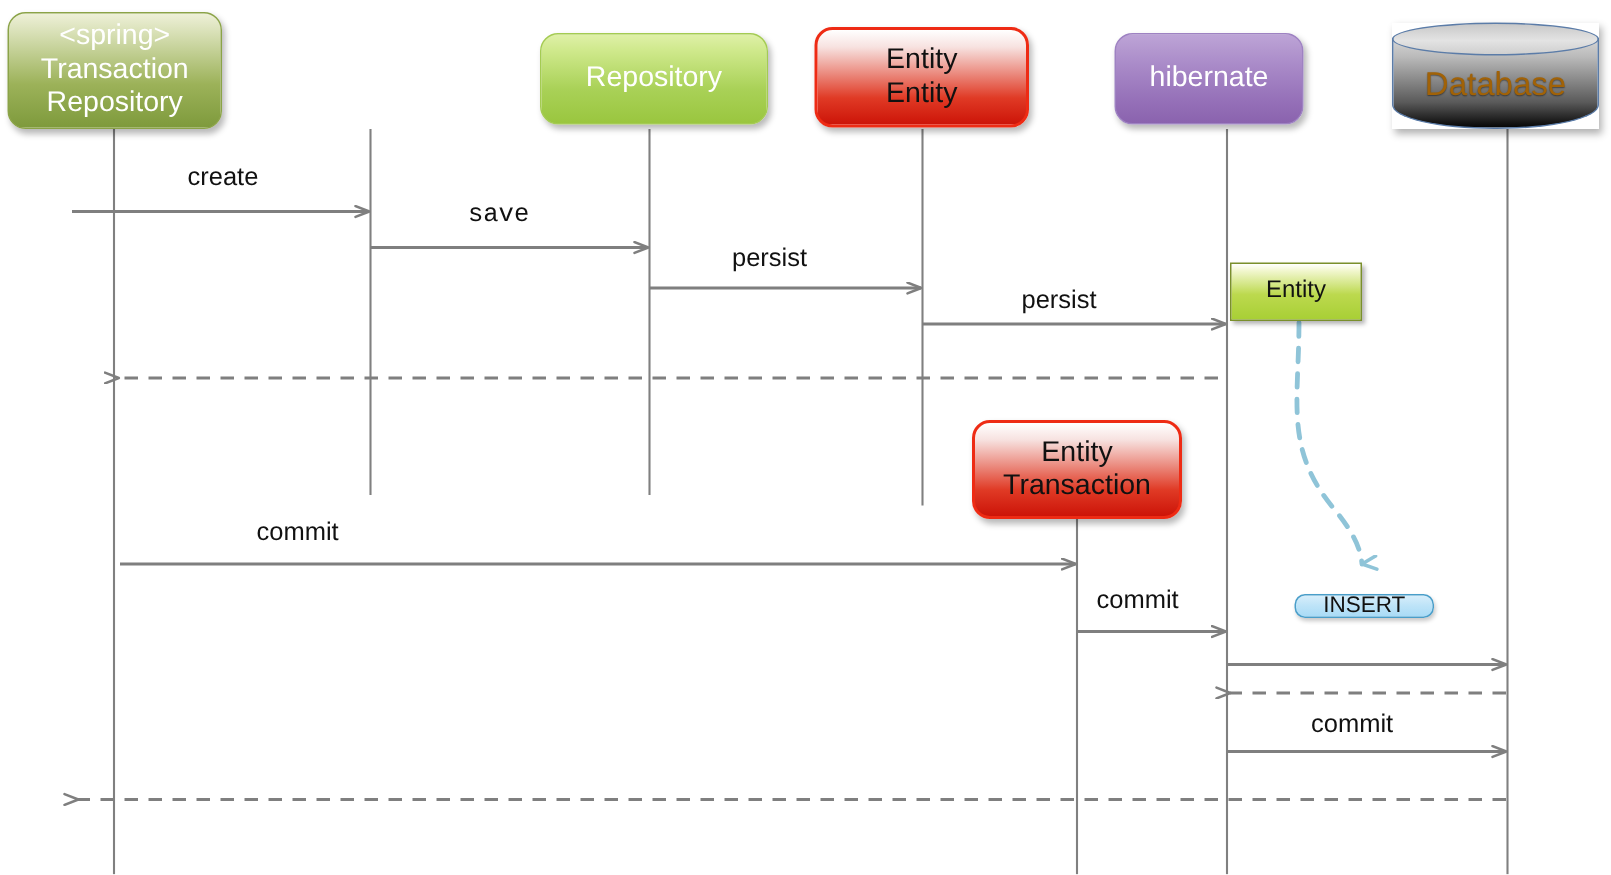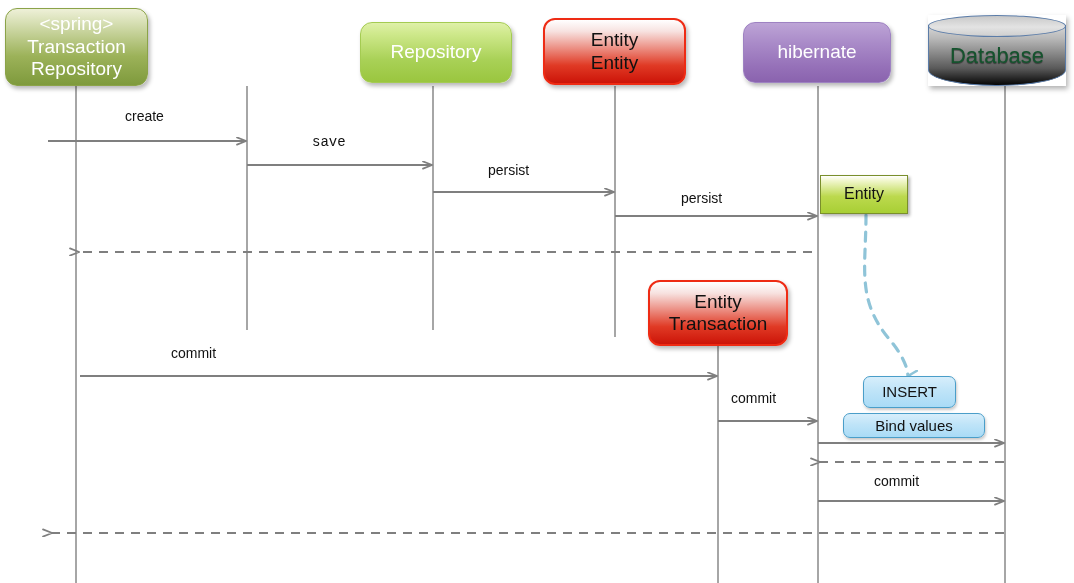--- a/index.html
+++ b/index.html
@@ -80,21 +80,21 @@
     background: linear-gradient(to bottom, #c8c8c8 0%, #e3e3e3 55%, #cfcfcf 100%);
     border: 1px solid #5b7ca8;
     border-radius: 50%;
     box-sizing: border-box;
   }
   .db-label {
     position: absolute;
     left: 0; right: 0; top: 28px;
     text-align: center;
     font-size: 22px;
-    color: #14532d;
+    color: #a16207;
     text-shadow: 0 1px 1px rgba(0,0,0,0.45);
   }
   
   .entity-note {
     background: linear-gradient(to bottom, #ffffff 0%, #f2f7cf 12%, #bcd94e 55%, #a8cf35 100%);
     border: 1px solid #7a8f2c;
     font-size: 16px;
     color: #111111;
     box-shadow: 2px 2px 3px rgba(0,0,0,0.3);
   }
@@ -102,21 +102,21 @@
     background: linear-gradient(to bottom, #d7eefb 0%, #bfe4f8 45%, #a9dbf6 100%);
     border: 1px solid #4a9ec9;
     border-radius: 7px;
     font-size: 15px;
     color: #111111;
     box-shadow: 1px 2px 3px rgba(0,0,0,0.22);
   }
   
   .msg-label {
     position: absolute;
-    font-size: 14px;
+    font-size: 17px;
     color: #111111;
     white-space: nowrap;
   }
 </style>
 </head>
 <body>
 
 <div id="canvas">
 
   <svg class="layer" viewBox="0 0 1074 583">
@@ -171,46 +171,43 @@
 
   <div class="node participant p-green" style="left:360px; top:22px; width:152px; height:61px;">
     <span>Repository</span>
   </div>
 
   <div class="node participant p-red" style="left:543px; top:18px; width:143px; height:67px; flex-direction:column;">
     <span>Entity</span>
     <span>Entity</span>
   </div>
 
-  <div class="node participant p-purple" style="left:743px; top:22px; width:148px; height:61px;">
+  <div class="node participant p-purple" style="left:743px; top:22px; width:126px; height:61px;">
     <span>hibernate</span>
   </div>
 
   <div class="db-wrap" style="left:928px; top:15px; width:138px; height:71px;">
     <div class="db-body"></div>
     <div class="db-top"></div>
     <div class="db-label">Database</div>
   </div>
 
   <div class="node participant p-red" style="left:648px; top:280px; width:140px; height:66px; flex-direction:column;">
     <span>Entity</span>
     <span>Transaction</span>
   </div>
 
   <div class="node entity-note" style="left:820px; top:175px; width:88px; height:39px;">
     <span>Entity</span>
   </div>
 
-  <div class="node sql-note" style="left:863px; top:376px; width:93px; height:32px;">
+  <div class="node sql-note" style="left:863px; top:396px; width:93px; height:16px;">
     <span>INSERT</span>
   </div>
 
-  <div class="node sql-note" style="left:843px; top:413px; width:142px; height:25px;">
-    <span>Bind values</span>
-  </div>
 
   <div class="msg-label" style="left:125px; top:108px;">create</div>
   <div class="msg-label" style="left:312px; top:134px;font-family:Liberation Mono, monospace;">save</div>
   <div class="msg-label" style="left:488px; top:162px;">persist</div>
   <div class="msg-label" style="left:681px; top:190px;">persist</div>
   <div class="msg-label" style="left:171px; top:345px;">commit</div>
   <div class="msg-label" style="left:731px; top:390px;">commit</div>
   <div class="msg-label" style="left:874px; top:473px;">commit</div>
 
 </div>

